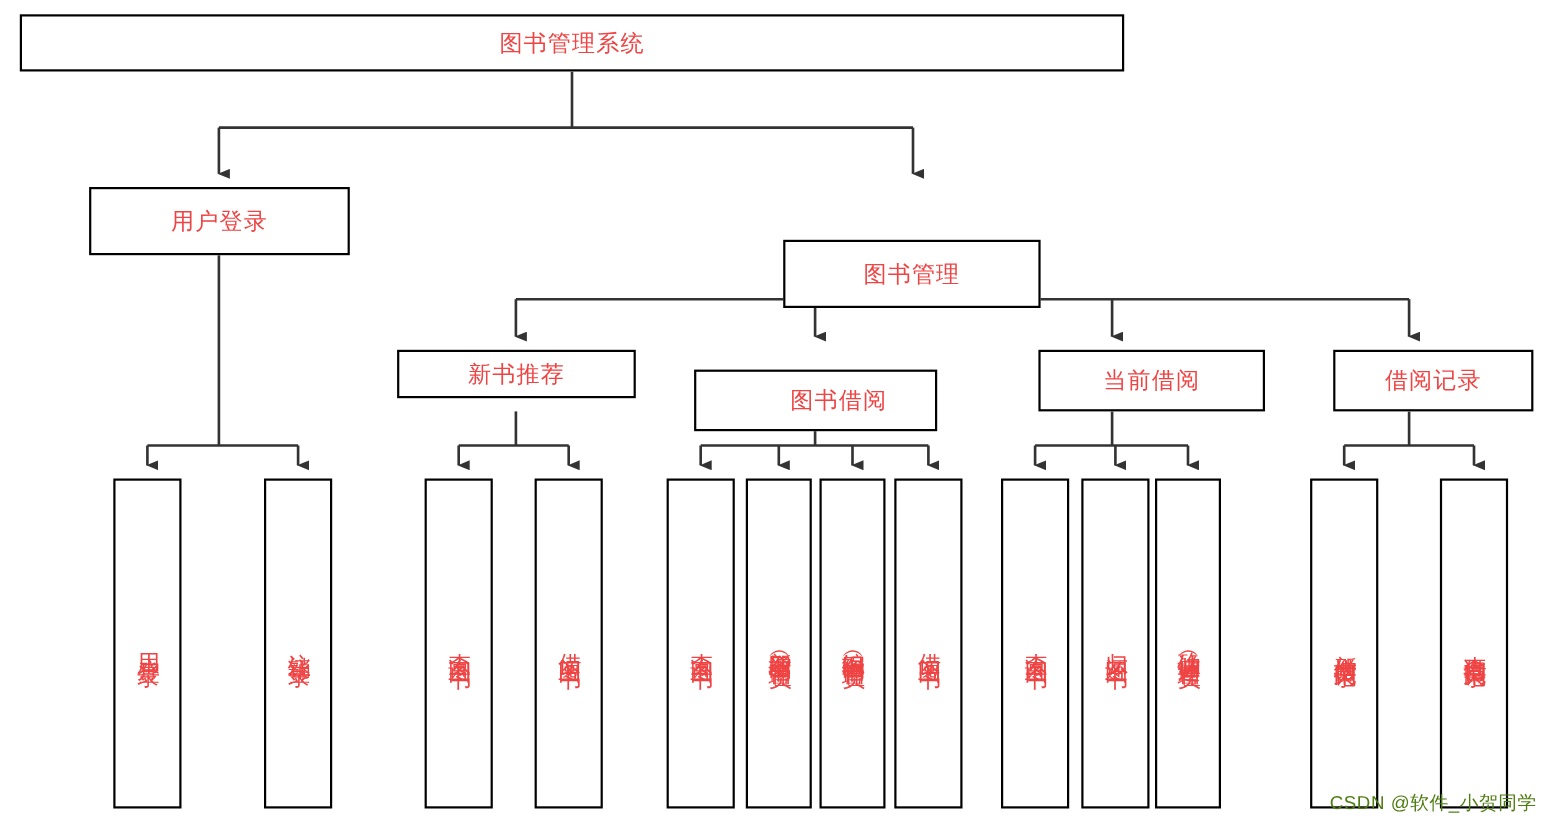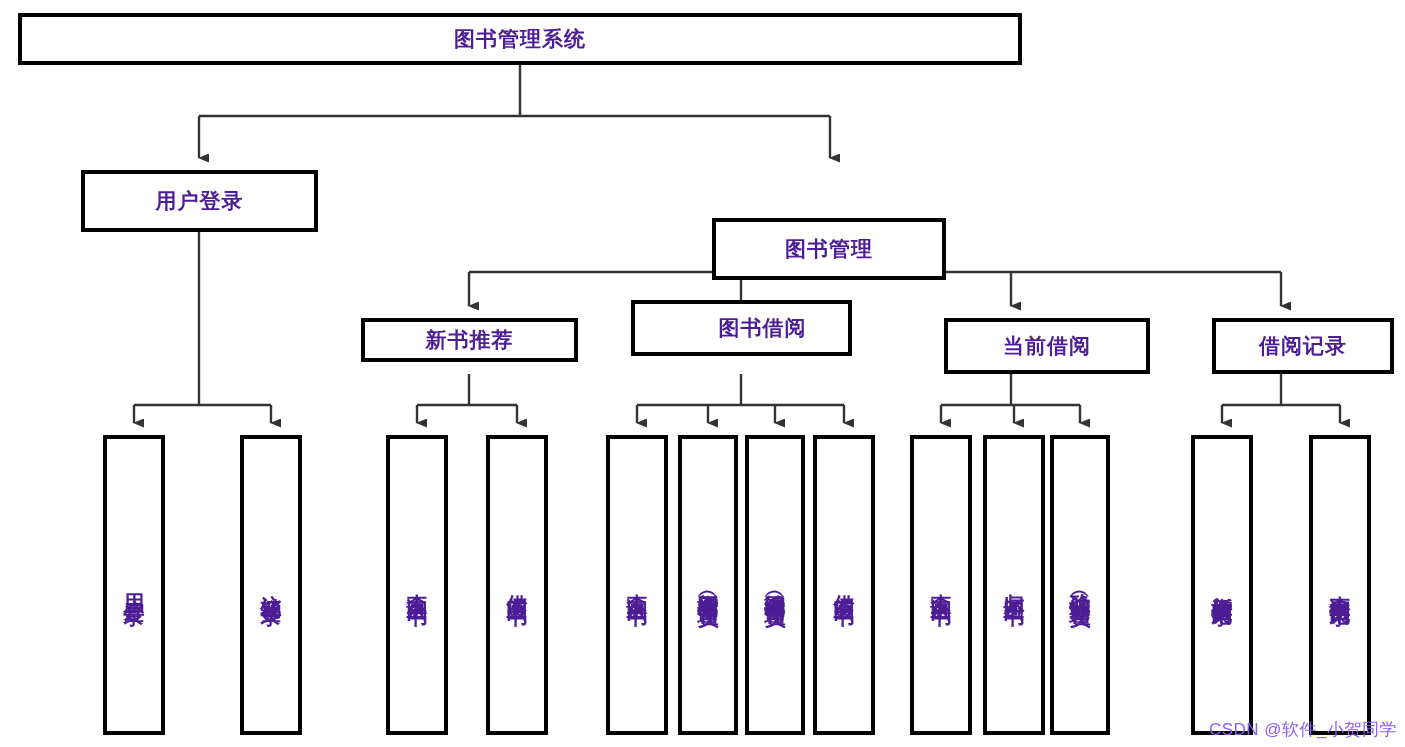--- a/index.html
+++ b/index.html
@@ -4,35 +4,34 @@
 <style>
   html,body{margin:0;padding:0;background:#ffffff;}
   body{
     font-family:"Liberation Sans","DejaVu Sans",sans-serif;
     width:1405px;height:747px;overflow:hidden;
   }
   #stage{position:relative;width:1405px;height:747px;background:#ffffff;}
   svg#wires{position:absolute;left:0;top:0;width:1405px;height:747px;}
   .node{
     position:absolute;box-sizing:border-box;
-    border:4px solid #000000;background:#ffffff;
+    border:2px solid #000000;background:#ffffff;
     display:flex;align-items:center;justify-content:center;
-    color:#4c1d95;
-    font-weight:bold;
+    color:#ef4444;
   }
   .node.h{font-size:21px;letter-spacing:1px;}
   .node.v{
     writing-mode:vertical-rl;text-orientation:upright;
     font-size:21px;line-height:1.05;letter-spacing:4px;
     padding:6px 0;
   }
   .node.v.tall{letter-spacing:2px;}
   .watermark{
     position:absolute;right:8px;bottom:6px;
-    font-size:17px;color:#8b5cf6;white-space:nowrap;
+    font-size:17px;color:#4d7c0f;white-space:nowrap;
     letter-spacing:0.5px;
   }
 </style>
 </head>
 <body>
 
 <div id="stage">
 
   <svg id="wires" viewBox="0 0 1405 747" xmlns="http://www.w3.org/2000/svg">
     <defs>
@@ -83,21 +82,21 @@
       <path d="M1340,405 L1340,423" marker-end="url(#arw)"></path>
     </g>
   </svg>
 
   <div class="node h" style="left: 18px; top: 13px; width: 1004px; height: 52px;">图书管理系统</div>
 
   <div class="node h" style="left: 81px; top: 170px; width: 237px; height: 62px;">用户登录</div>
   <div class="node h" style="left: 712px; top: 170px; width: 234px; height: 62px; margin-top: 48px;">图书管理</div>
 
   <div class="node h" style="left: 361px; top: 318px; width: 217px; height: 44px;">新书推荐</div>
-  <div class="node h" style="left: 631px; top: 300px; width: 221px; height: 56px; padding-left: 42px;">图书借阅</div>
+  <div class="node h" style="left: 631px; top: 336px; width: 221px; height: 56px; padding-left: 42px;">图书借阅</div>
   <div class="node h" style="left: 944px; top: 318px; width: 206px; height: 56px;">当前借阅</div>
   <div class="node h" style="left: 1212px; top: 318px; width: 182px; height: 56px;">借阅记录</div>
 
   <div class="node v" style="left: 103px; top: 435px; width: 62px; height: 300px;">用户登录</div>
   <div class="node v" style="left: 240px; top: 435px; width: 62px; height: 300px;">注销登录</div>
   <div class="node v" style="left: 386px; top: 435px; width: 62px; height: 300px;">查询图书</div>
   <div class="node v" style="left: 486px; top: 435px; width: 62px; height: 300px;">借阅图书</div>
   <div class="node v" style="left: 606px; top: 435px; width: 62px; height: 300px;">查询图书</div>
   <div class="node v tall" style="left: 678px; top: 435px; width: 60px; height: 300px;">新增图书（管理员）</div>
   <div class="node v tall" style="left: 745px; top: 435px; width: 60px; height: 300px;">编辑图书（管理员）</div>

